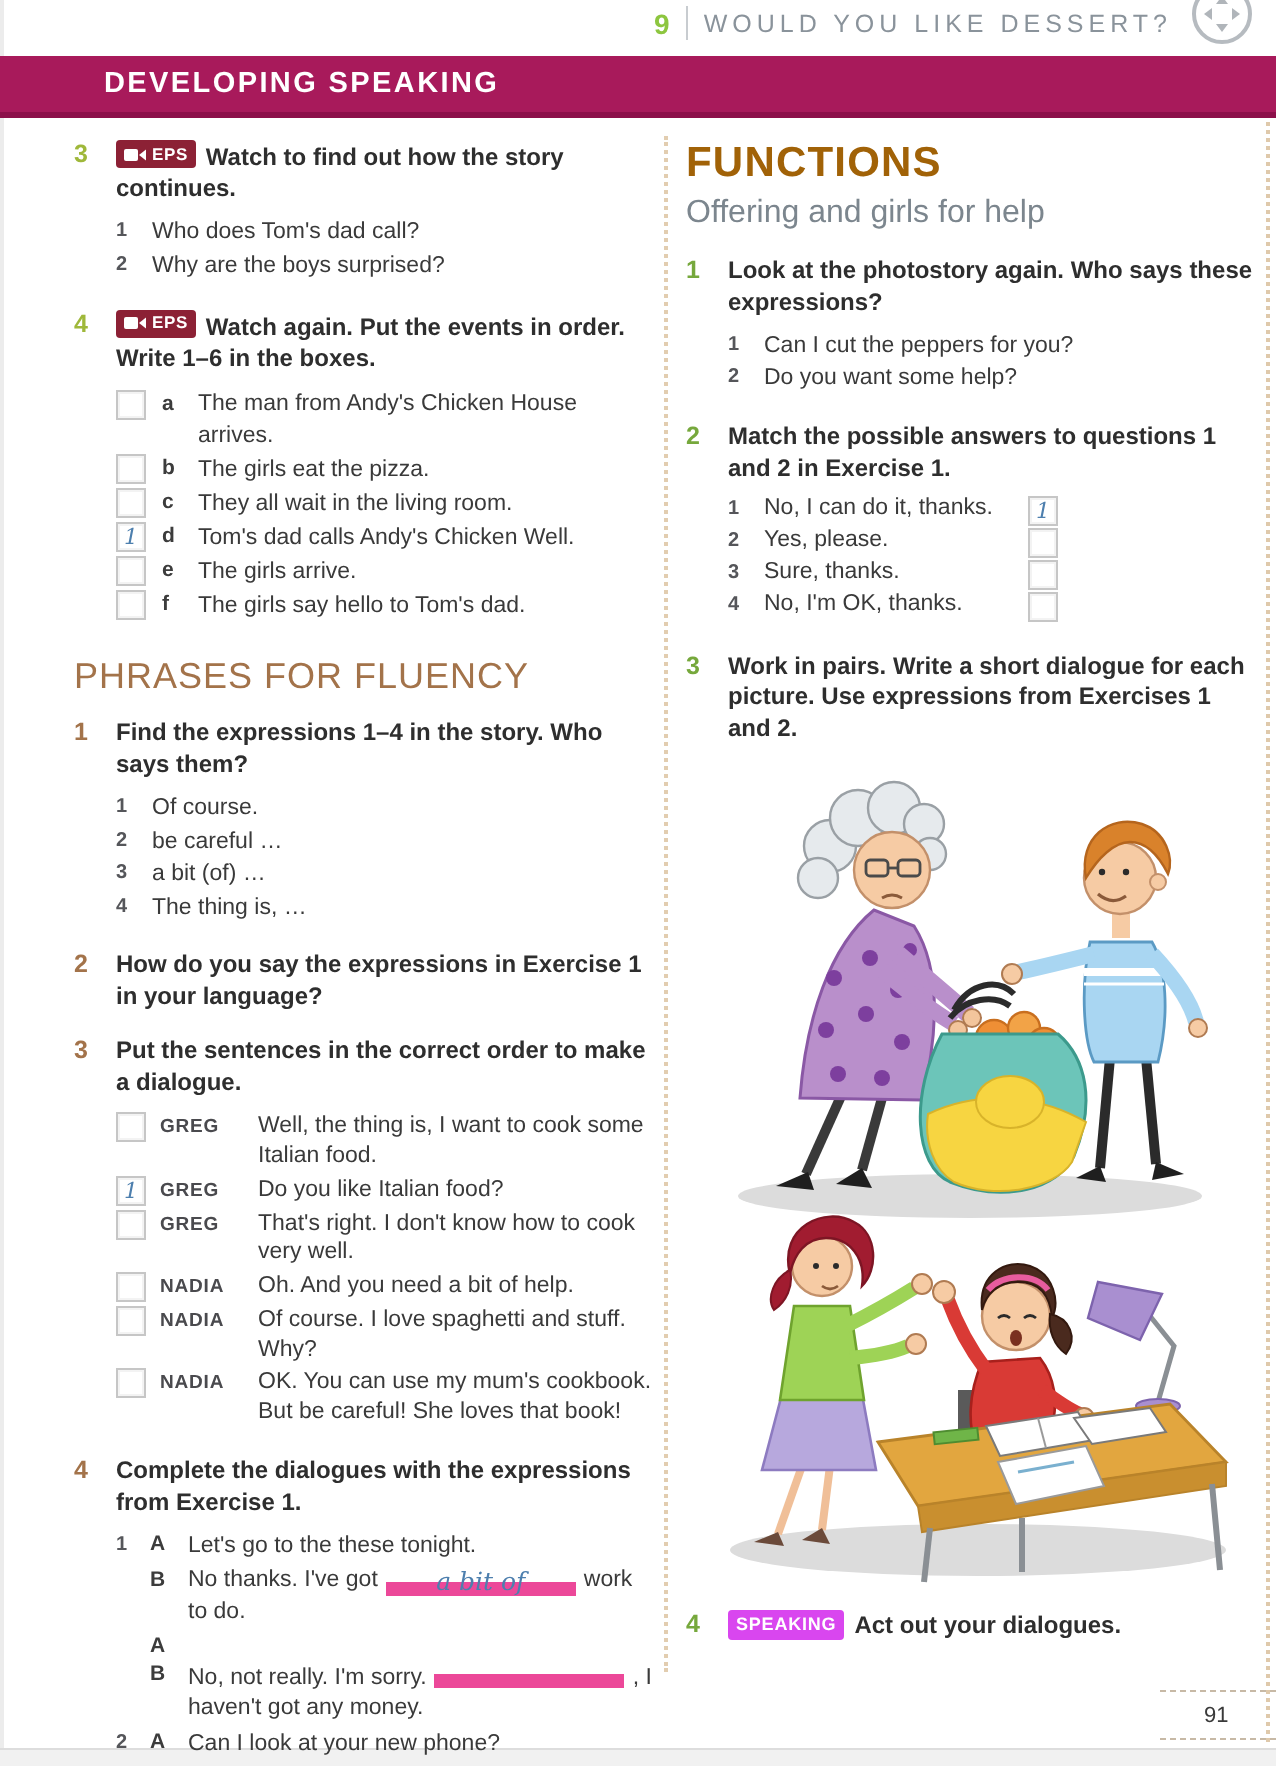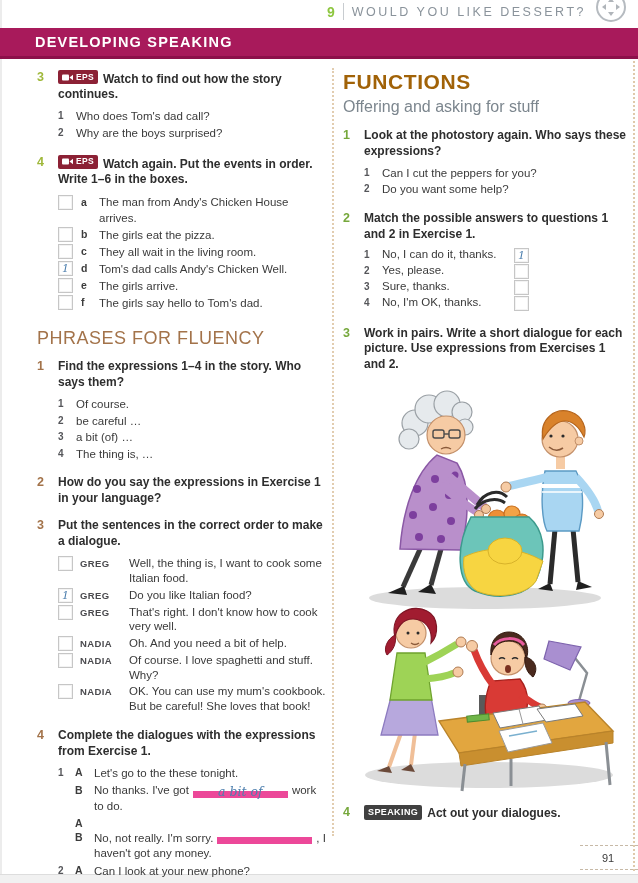--- a/index.html
+++ b/index.html
@@ -13,36 +13,36 @@
   .col-divider { position:absolute; left:332px; top:68px; height:768px; border-left:2px dotted #e2cdb0; }
 
   
   .unit-header { position:absolute; top:3px; right:52px; display:flex; align-items:center; gap:8px; }
   .unit-number { color:#8dc63f; font-weight:bold; font-size:14px; }
   .unit-divider { width:1px; height:17px; background:#c8ccd0; }
   .unit-title { color:#8a939b; font-size:12.5px; letter-spacing:2.5px; }
   .expand-btn { position:absolute; top:-8px; right:12px; width:30px; height:30px; border:2px solid #b6bbc0; border-radius:50%; background:#fff; display:flex; align-items:center; justify-content:center; }
 
   .banner { position:absolute; top:28px; left:0; width:638px; height:31px; background:#a81a5b; border-bottom:3px solid #8c104a; display:flex; align-items:center; }
-  .banner-title { color:#ffffff; font-weight:bold; font-size:14.5px; letter-spacing:1.2px; padding-left:35px; }
+  .banner-title { color:#ffffff; font-weight:bold; font-size:14.5px; letter-spacing:1.2px; padding-left:52px; }
 
   
   .col-left { position:absolute; left:37px; top:70px; width:290px; }
   .col-right { position:absolute; left:343px; top:70px; width:287px; }
 
   .ex { display:flex; gap:9px; }
   .ex-num { width:12px; flex:0 0 12px; font-weight:bold; font-size:12.5px; padding-top:0px; }
   .num-green { color:#9fb83a; }
   .num-brown { color:#a3734a; }
   .num-green2 { color:#76a83c; }
   .ex-body { flex:1; }
   .ex-title { font-weight:bold; font-size:12px; color:#2e2e2e; line-height:1.32; }
 
   .badge { display:inline-flex; align-items:center; gap:3px; background:#8c2135; color:#fff; font-size:8.5px; font-weight:bold; padding:1.5px 4px; border-radius:2px; vertical-align:2px; margin-right:5px; letter-spacing:0.3px; }
-  .badge-speaking { background:#404040; font-size:9px; letter-spacing:0.4px; }
+  .badge-speaking { background:#d946ef; font-size:9px; letter-spacing:0.4px; }
 
   .q-list { margin-top:5px; }
   .q-row { display:flex; gap:9px; font-size:11.5px; line-height:1.45; color:#3a3a3a; }
   .q-num { width:9px; flex:0 0 9px; font-size:10px; font-weight:bold; color:#55565a; padding-top:1px; }
 
   .box { width:15px; height:15px; background:#fff; border:1px solid #c6c6c6; box-shadow:0 0 0 1px #f3f3f3 inset; text-align:center; flex:0 0 15px; }
   .hand { font-family:"DejaVu Serif", serif; font-style:italic; color:#4d7fae; font-size:11px; line-height:14px; }
 
   .chk-list { margin-top:7px; }
   .chk-row { display:flex; gap:8px; margin-bottom:1px; align-items:flex-start; }
@@ -284,21 +284,21 @@
           </div>
 
         </div>
       </div>
     </div>
   </div>
 
   <div class="col-right">
 
     <div class="functions-heading">FUNCTIONS</div>
-    <div class="functions-subtitle">Offering and asking for stuff</div>
+    <div class="functions-subtitle">Offering and girls for help</div>
 
     <div class="ex" style="margin-bottom:13px;">
       <span class="ex-num num-green2">1</span>
       <div class="ex-body">
         <div class="ex-title">Look at the photostory again. Who says these expressions?</div>
         <div class="q-list">
           <div class="q-row">
             <span class="q-num">1</span>
             <span>Can I cut the peppers for you?</span>
           </div>

